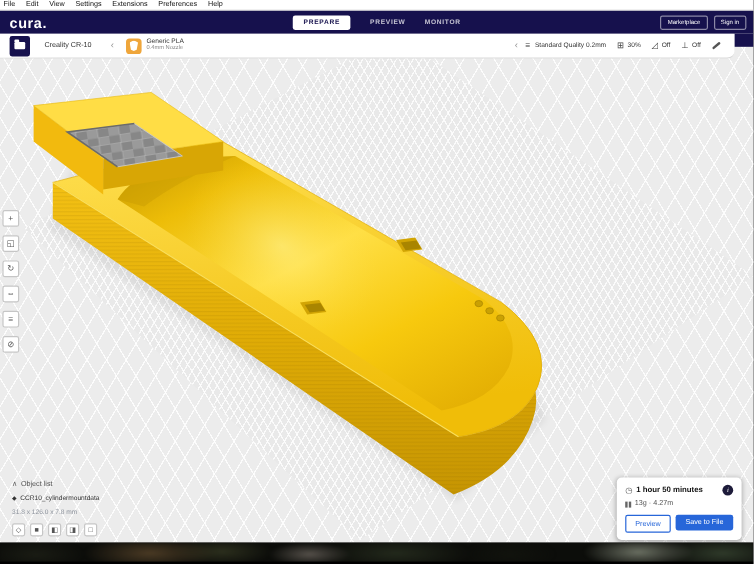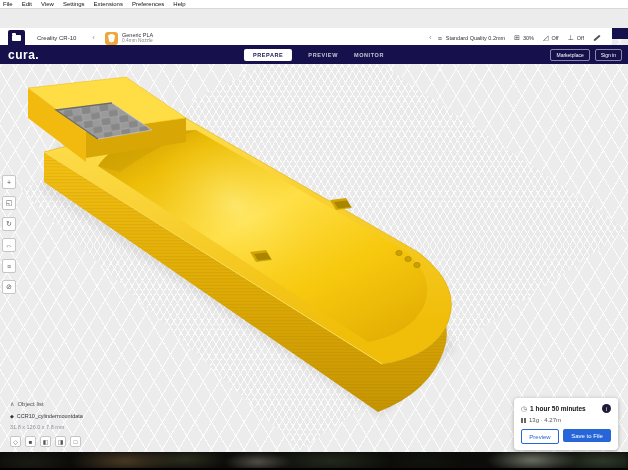--- a/index.html
+++ b/index.html
@@ -7,21 +7,21 @@
        font-family:"Liberation Sans","DejaVu Sans",sans-serif;background:#ececec;}
 
   
   .menubar{position:absolute;left:0;top:0;width:628px;height:8px;background:#ffffff;
            border-bottom:1px solid #d9d9d9;display:flex;align-items:center;gap:9px;
            padding-left:3px;font-size:6px;line-height:8px;color:#111;z-index:40;}
   .menubar span{cursor:default;}
 
   
   .header{position:absolute;left:0;top:9px;width:628px;height:19px;background:#16114d;
-          display:flex;align-items:center;z-index:40;margin-top:36px;}
+          display:flex;align-items:center;z-index:40;}
   .logo{color:#fff;font-weight:bold;font-size:12px;letter-spacing:.5px;margin-left:8px;}
   .stage-tabs{position:absolute;left:50%;top:0;height:19px;transform:translateX(-50%);
               display:flex;align-items:center;gap:16px;}
   .stage-tab{color:rgba(255,255,255,.75);font-size:5.5px;font-weight:bold;letter-spacing:.6px;cursor:pointer;}
   .stage-tab.active{background:#fff;color:#16114d;padding:3px 9px;border-radius:2px;}
   .header-right{position:absolute;right:6px;top:0;height:19px;display:flex;align-items:center;gap:5px;}
   .hdr-btn{border:1px solid rgba(255,255,255,.5);border-radius:2px;color:#fff;font-size:5px;
            padding:2px 5px;cursor:pointer;}
 
   

